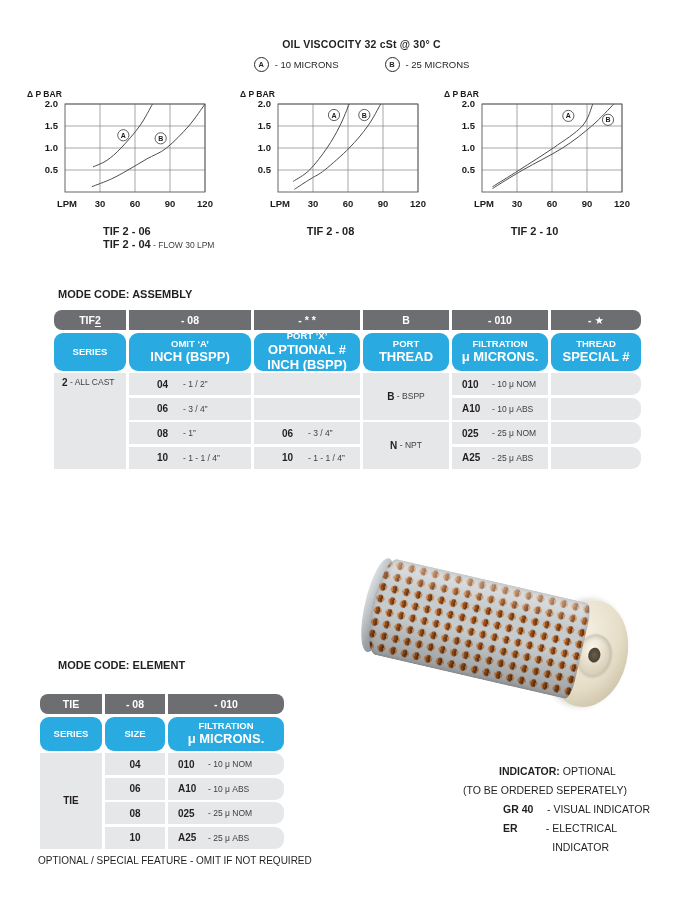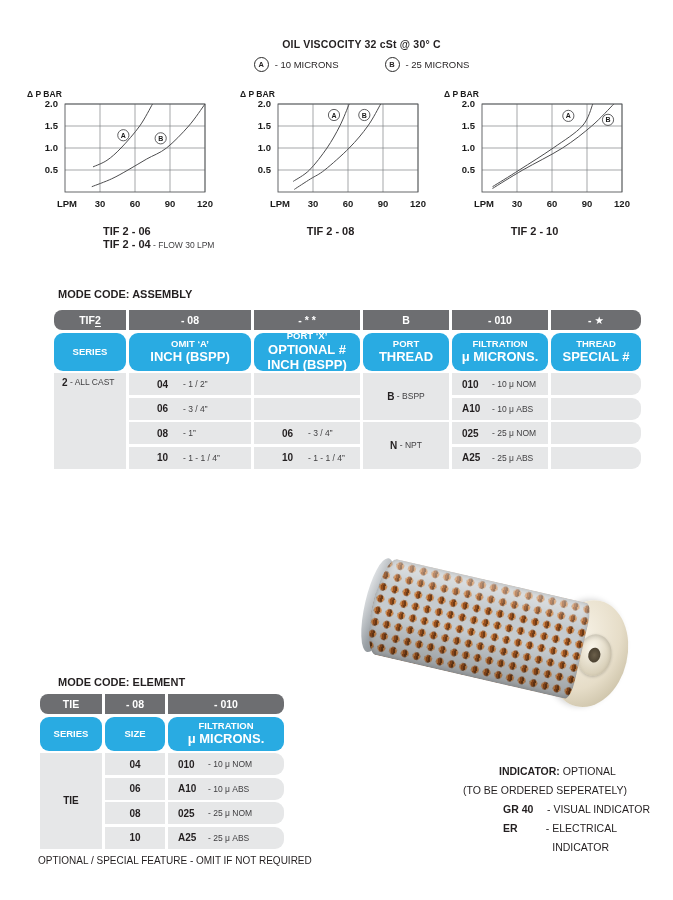--- a/index.html
+++ b/index.html
@@ -18,21 +18,21 @@
   .chart{position:absolute;top:86px;width:205px;}
   #c1{left:15px}#c2{left:228px}#c3{left:432px}
   .cap{margin-top:3px;font-size:11px;font-weight:700;line-height:13px;}
   #c1 .cap{padding-left:88px;text-align:left;}
   #c2 .cap,#c3 .cap{text-align:center;}
   .capline2 .rest{font-weight:400;font-size:8.5px;color:#414042;}
 
   
   .sec-title{position:absolute;font-size:11px;font-weight:700;}
   #asm-title{left:58px;top:288px;}
-  #elm-title{left:58px;top:676px;}
+  #elm-title{left:58px;top:659px;}
   .footnote{position:absolute;left:38px;top:855px;font-size:10px;color:#231f20;}
 
   
   .tbl{position:absolute;display:grid;gap:2.5px 3px;}
   .asm{left:54px;top:310px;grid-template-columns:72px 122px 106px 86px 96px 90px;
        grid-template-rows:20px 38px 22px 22px 22px 22px;}
   .elm{left:40px;top:694px;grid-template-columns:62px 60px 116px;
        grid-template-rows:20px 34px 22px 22px 22px 22px;}
   .dark{background:#6d6e71;color:#fff;font-weight:700;font-size:10.5px;
         display:flex;align-items:center;justify-content:center;}

